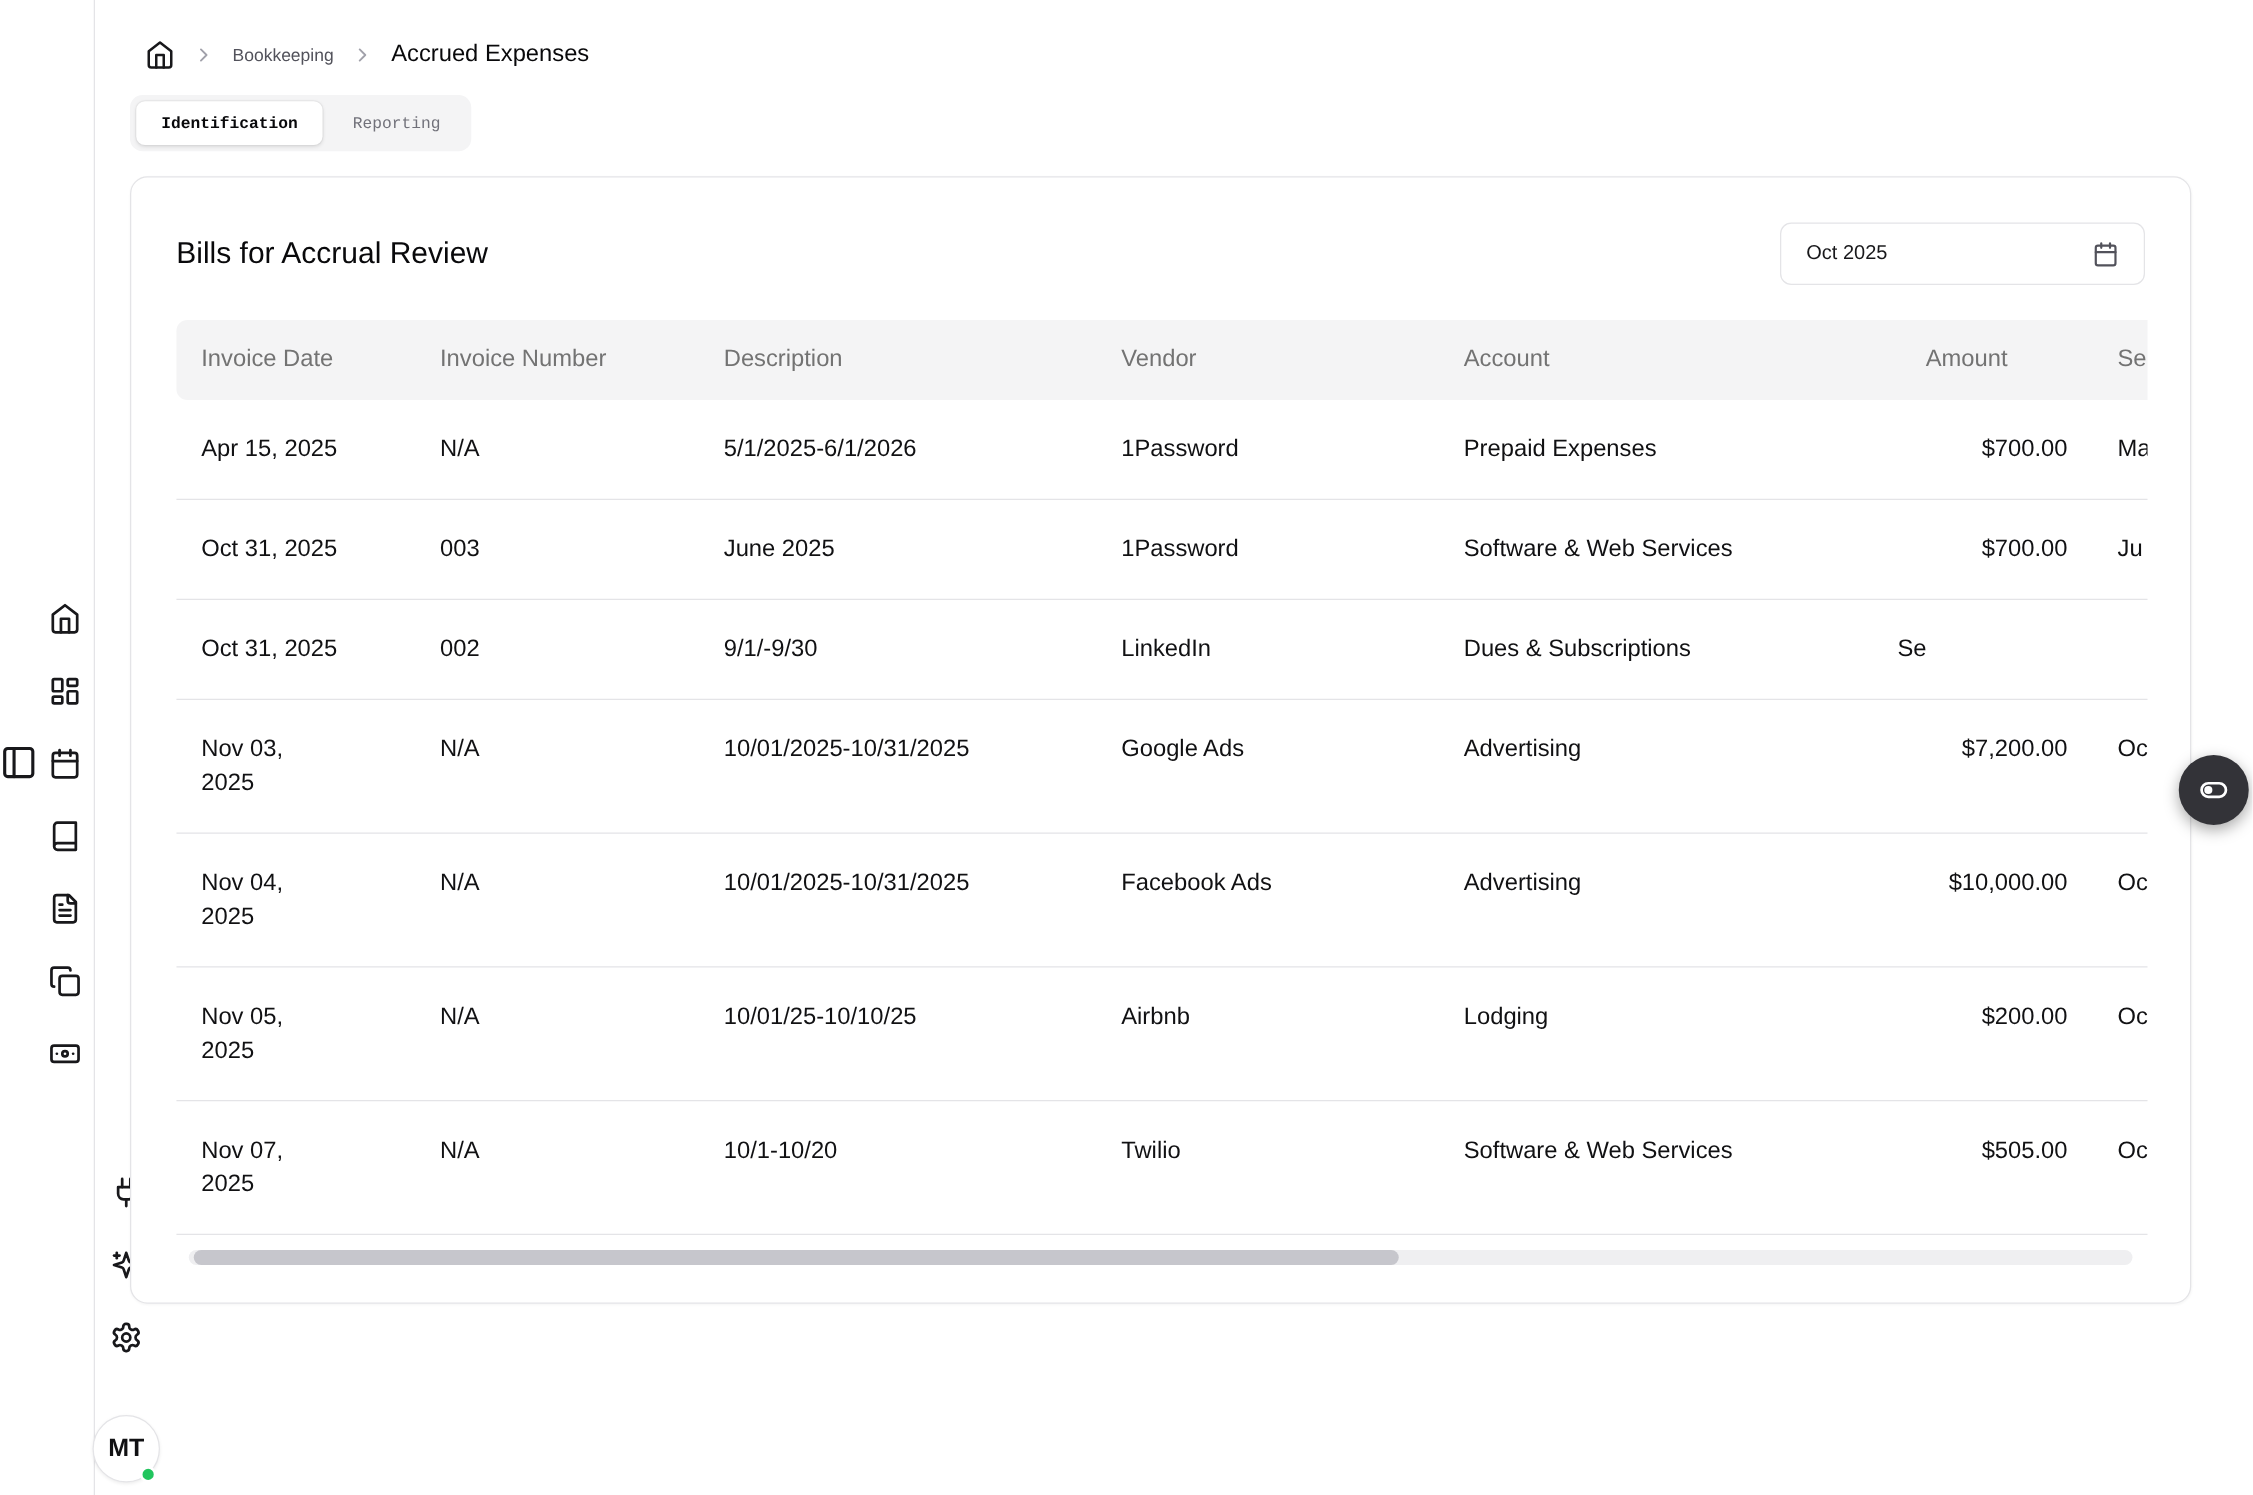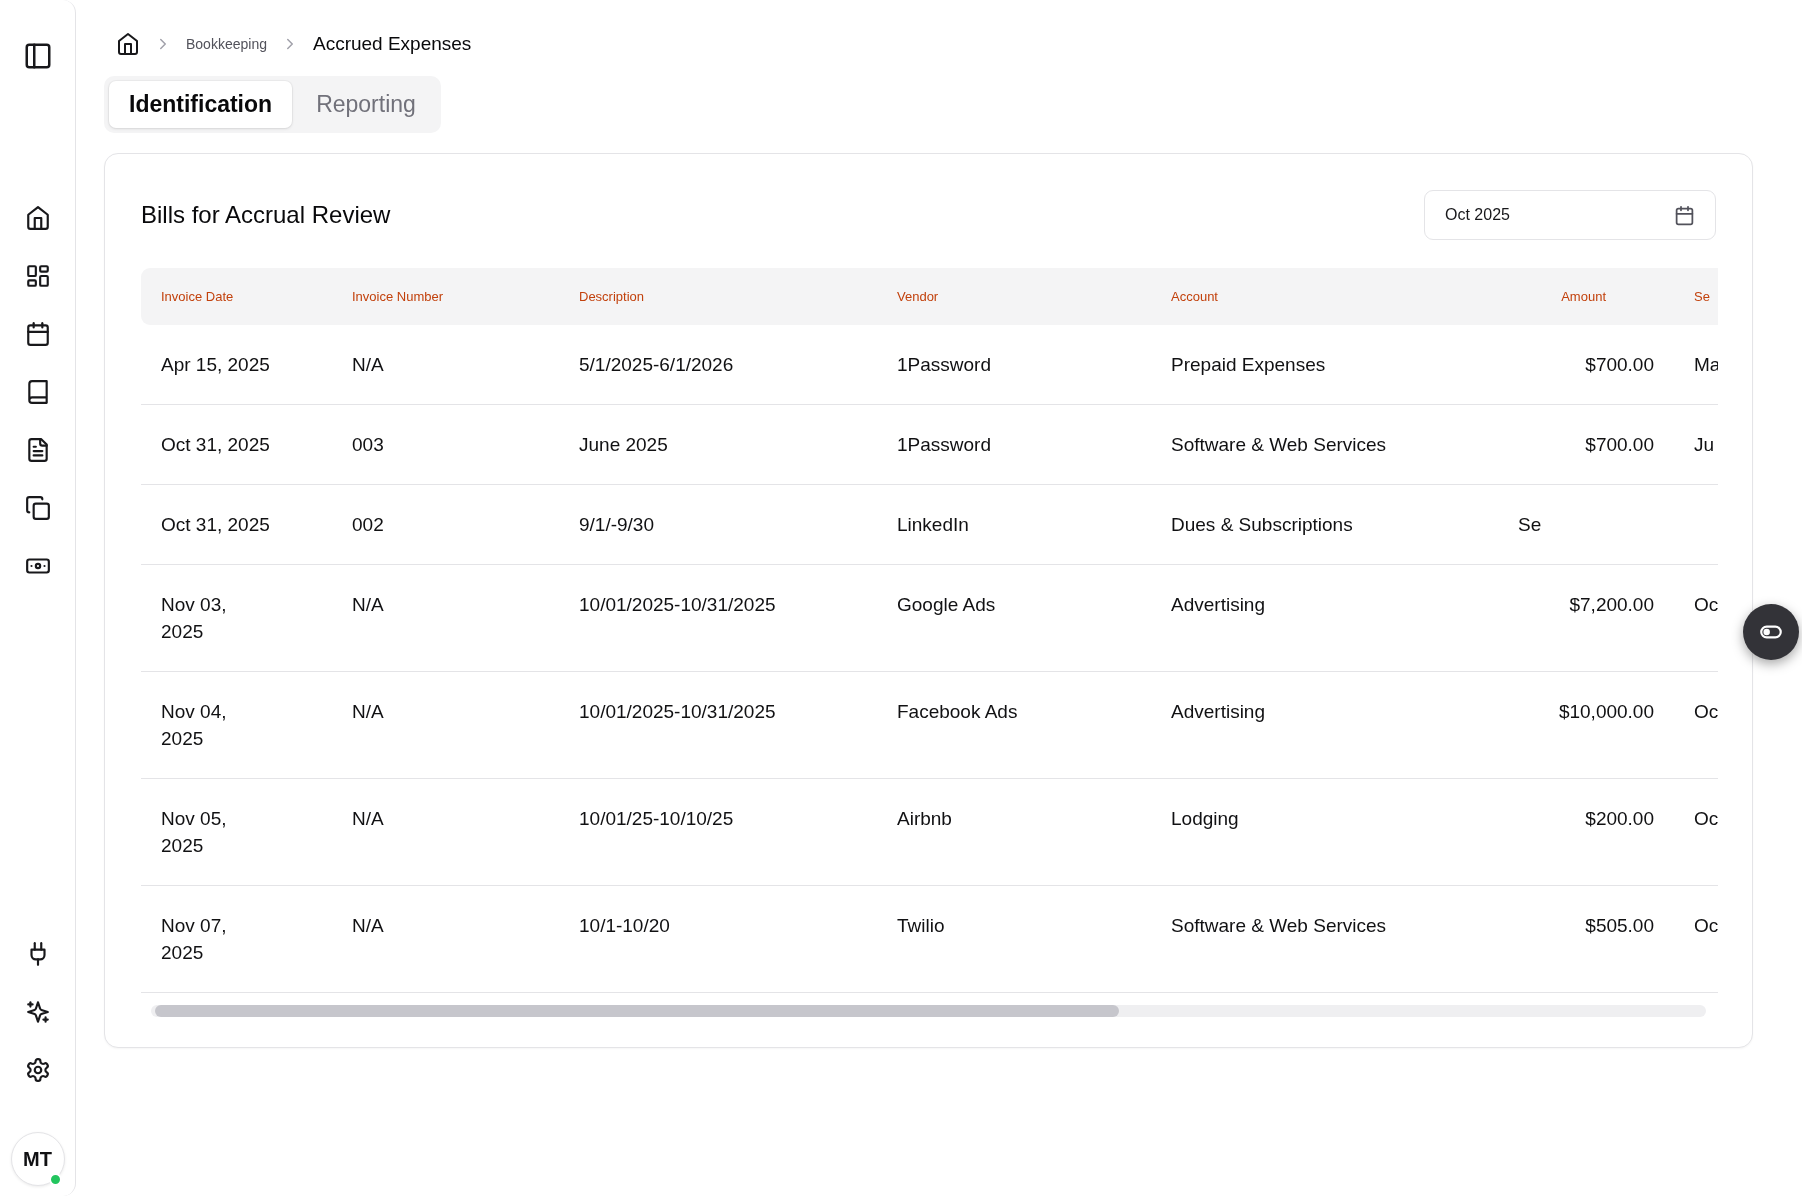--- a/index.html
+++ b/index.html
@@ -8,22 +8,22 @@
     font-family: "Liberation Sans", sans-serif;
     background:#ffffff; color:#111113;
     overflow:hidden; position:relative; display:flex;
   }
   svg { display:block; }
 
   
   .sidebar {
     width:76px; height:1196px; flex:0 0 76px;
     border-right:1px solid #e4e4e7;
-    display:flex; flex-direction:column; align-items:center;
-    padding:34px 0 10px 0; background:#fff;border-radius:13px;
+    display:flex; flex-direction:row; align-items:center;
+    padding:34px 0 10px 0; background:#fff;
   }
   .icon-btn {
     background:none; border:none; cursor:pointer; color:#18181b;
     display:flex; align-items:center; justify-content:center;
     width:44px; height:44px; border-radius:8px;
   }
   .sidebar nav { margin-top:118px; display:flex; flex-direction:column; gap:14px; }
   .sidebar .bottom-group { margin-top:auto; display:flex; flex-direction:column; gap:14px; align-items:center; }
   .avatar {
     width:54px; height:54px; border-radius:50%;
@@ -46,22 +46,22 @@
   .crumb-link { color:#52525b; font-size:14px; }
   .crumb-current { color:#09090b; font-size:19px; font-weight:500; }
   .chev { color:#a1a1aa; }
 
   .tab-bar {
     display:inline-flex; gap:4px; background:#f4f4f5; border-radius:10px;
     padding:5px; margin-top:14px;
   }
   .tab {
     border:none; background:transparent; border-radius:7px;
-    padding:10px 20px; font-size:23px; color:#71717a; cursor:pointer;
-    font-family:Liberation Sans, sans-serif;
+    padding:10px 20px; font-size:13px; color:#71717a; cursor:pointer;
+    font-family:Liberation Mono, monospace;
   }
   .tab.active {
     background:#fff; color:#09090b; font-weight:600;
     box-shadow:0 1px 3px rgba(0,0,0,.10), 0 0 0 1px rgba(0,0,0,.03);
   }
 
   
   .card {
     width:1649px; margin-top:20px;
     border:1px solid #e4e4e7; border-radius:14px;
@@ -76,21 +76,21 @@
     padding:0 20px; font-size:16px; color:#18181b; cursor:pointer;
     font-family:inherit;
   }
   .period-btn .cal { color:#52525b; }
 
   
   .table-wrap { margin-top:28px; width:1577px; overflow:hidden; }
   .grid-row { display:grid; grid-template-columns:191px 227px 318px 274px 347px 176px 220px; width:1753px; }
   .thead { background:#f4f4f5; border-radius:9px; }
   .th {
-    padding:21px 20px; font-size:13px; color:#c2410c; font-weight:400;
+    padding:21px 20px; font-size:19px; color:#737373; font-weight:400;
     white-space:nowrap; overflow:hidden;
   }
   .th.col5 { text-align:right; padding-right:68px; }
   .tr { border-bottom:1px solid #e4e4e7; }
   .td {
     padding:26px 20px; font-size:19px; color:#111113; line-height:27px;
     white-space:nowrap; overflow:hidden;
   }
   .td.col0 { white-space:pre-line; }
   .td.col5 { text-align:right; }

